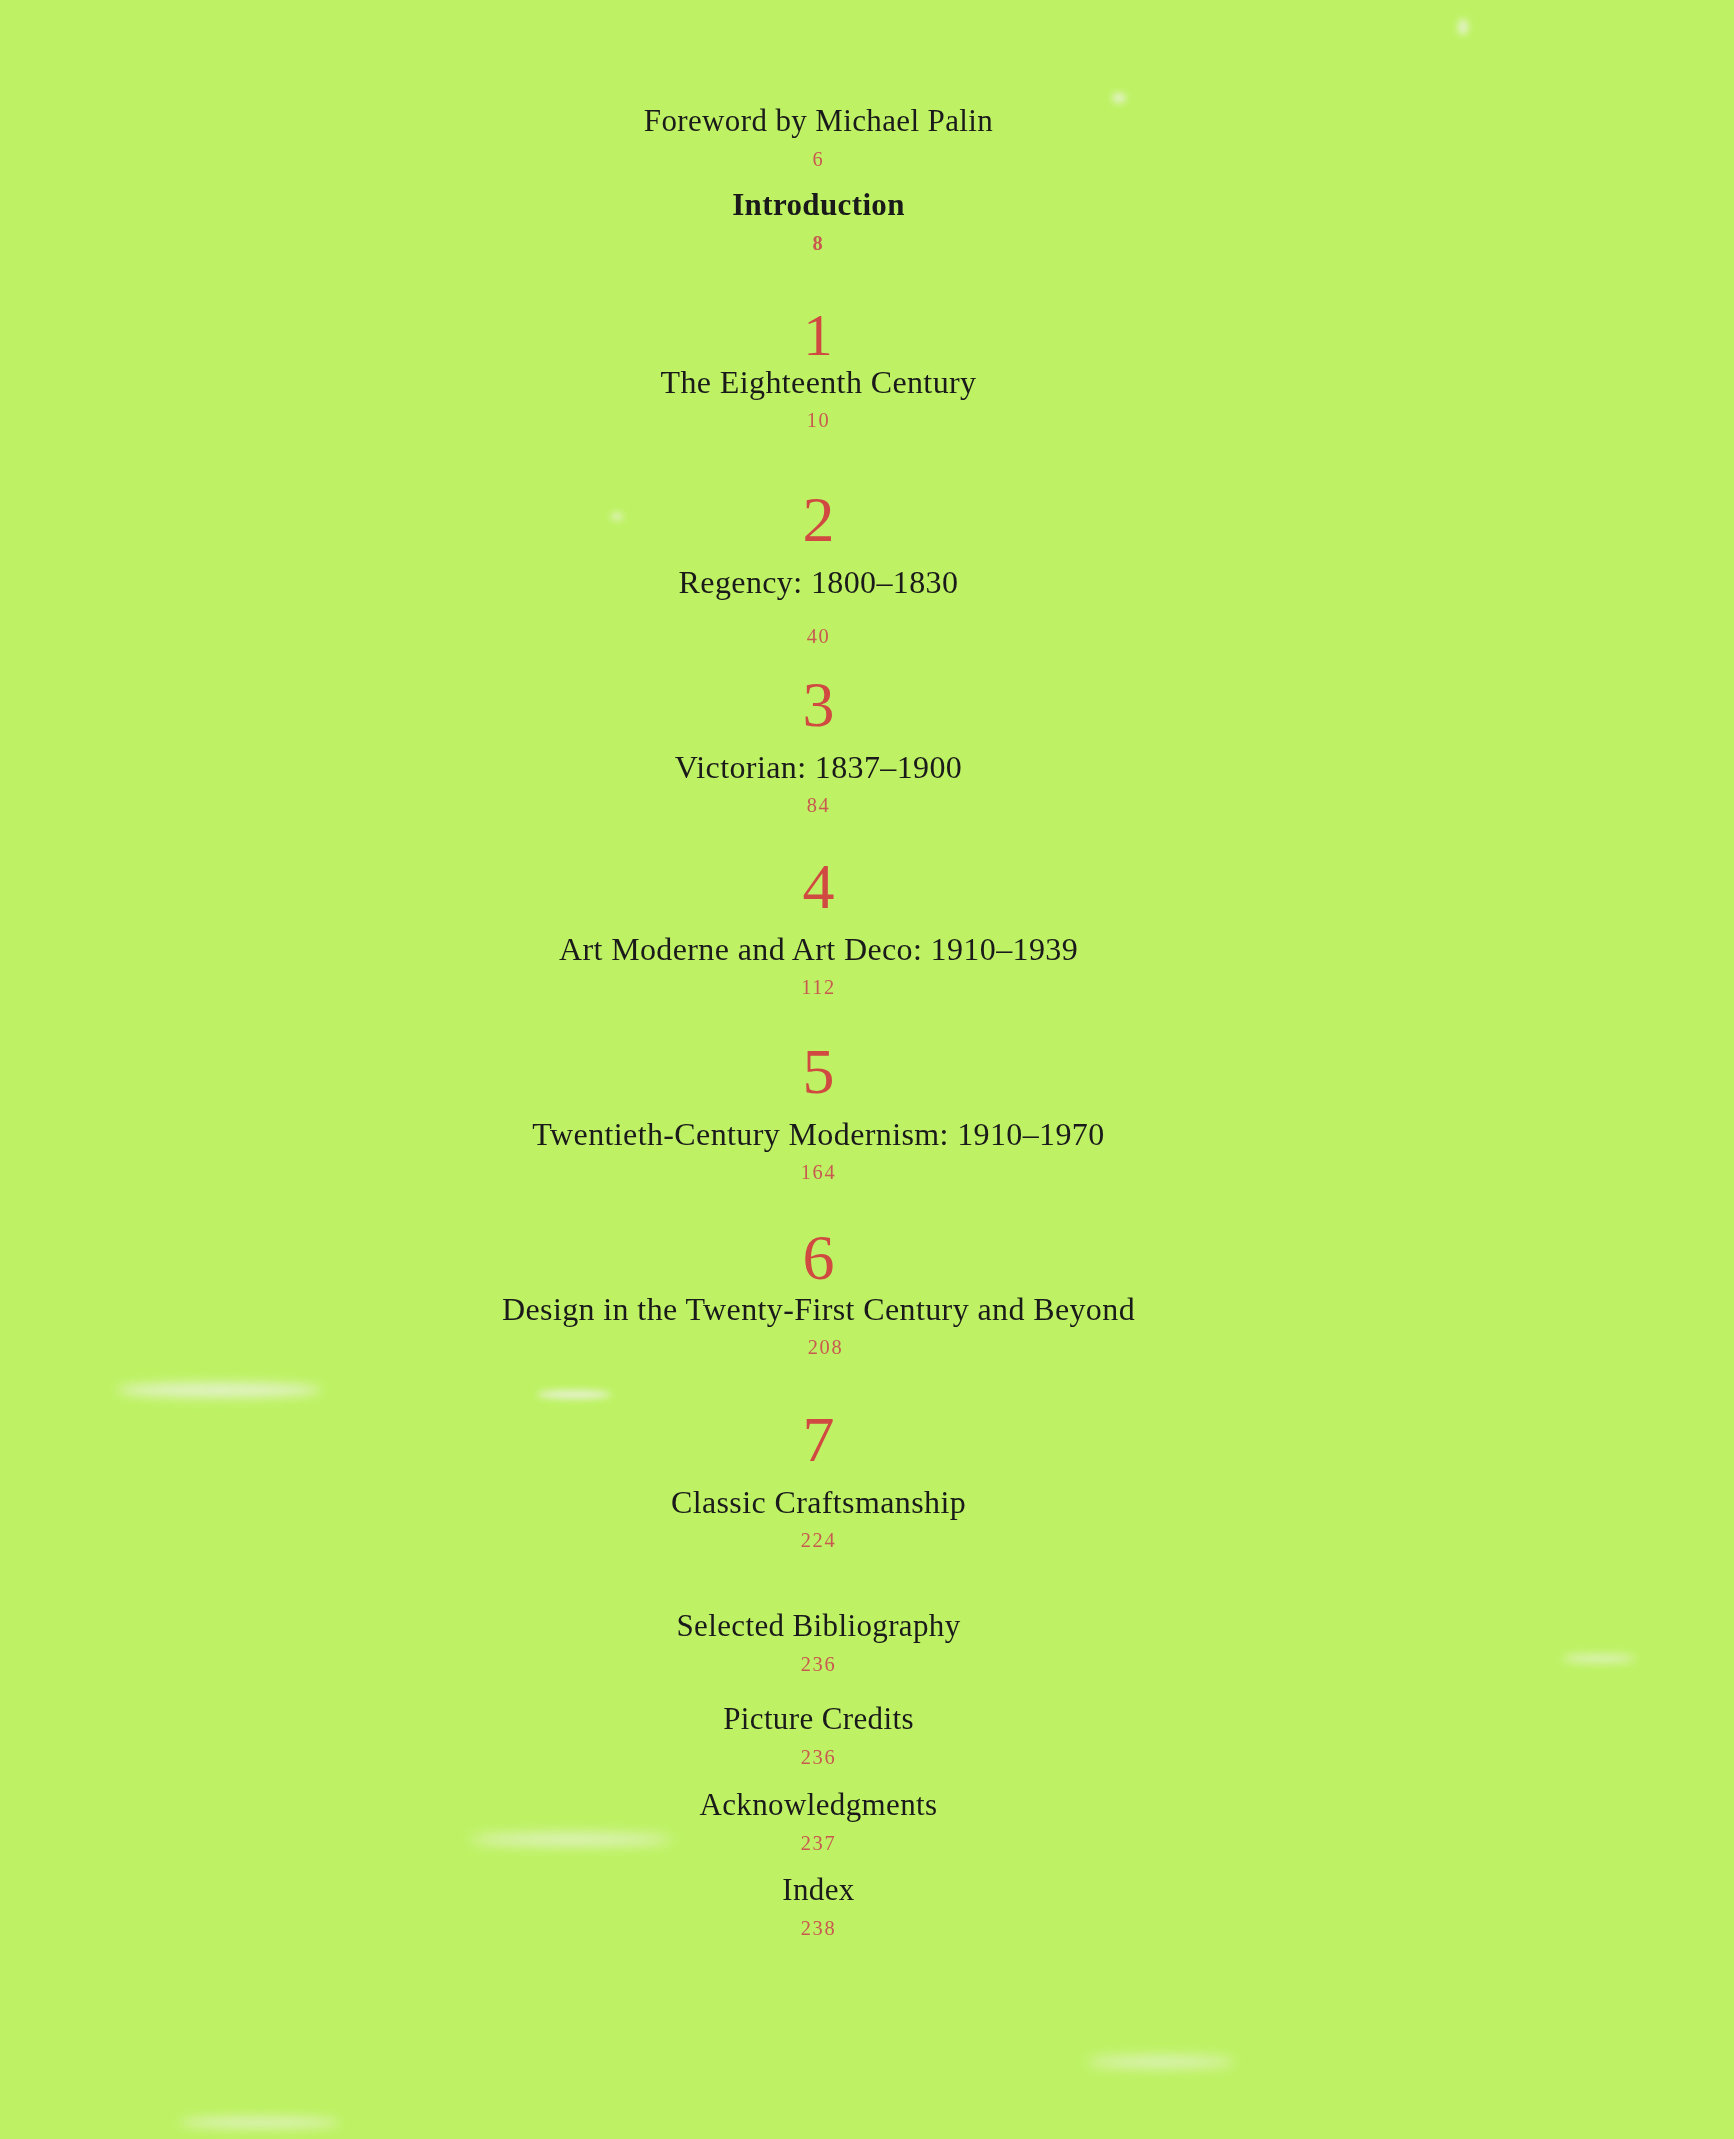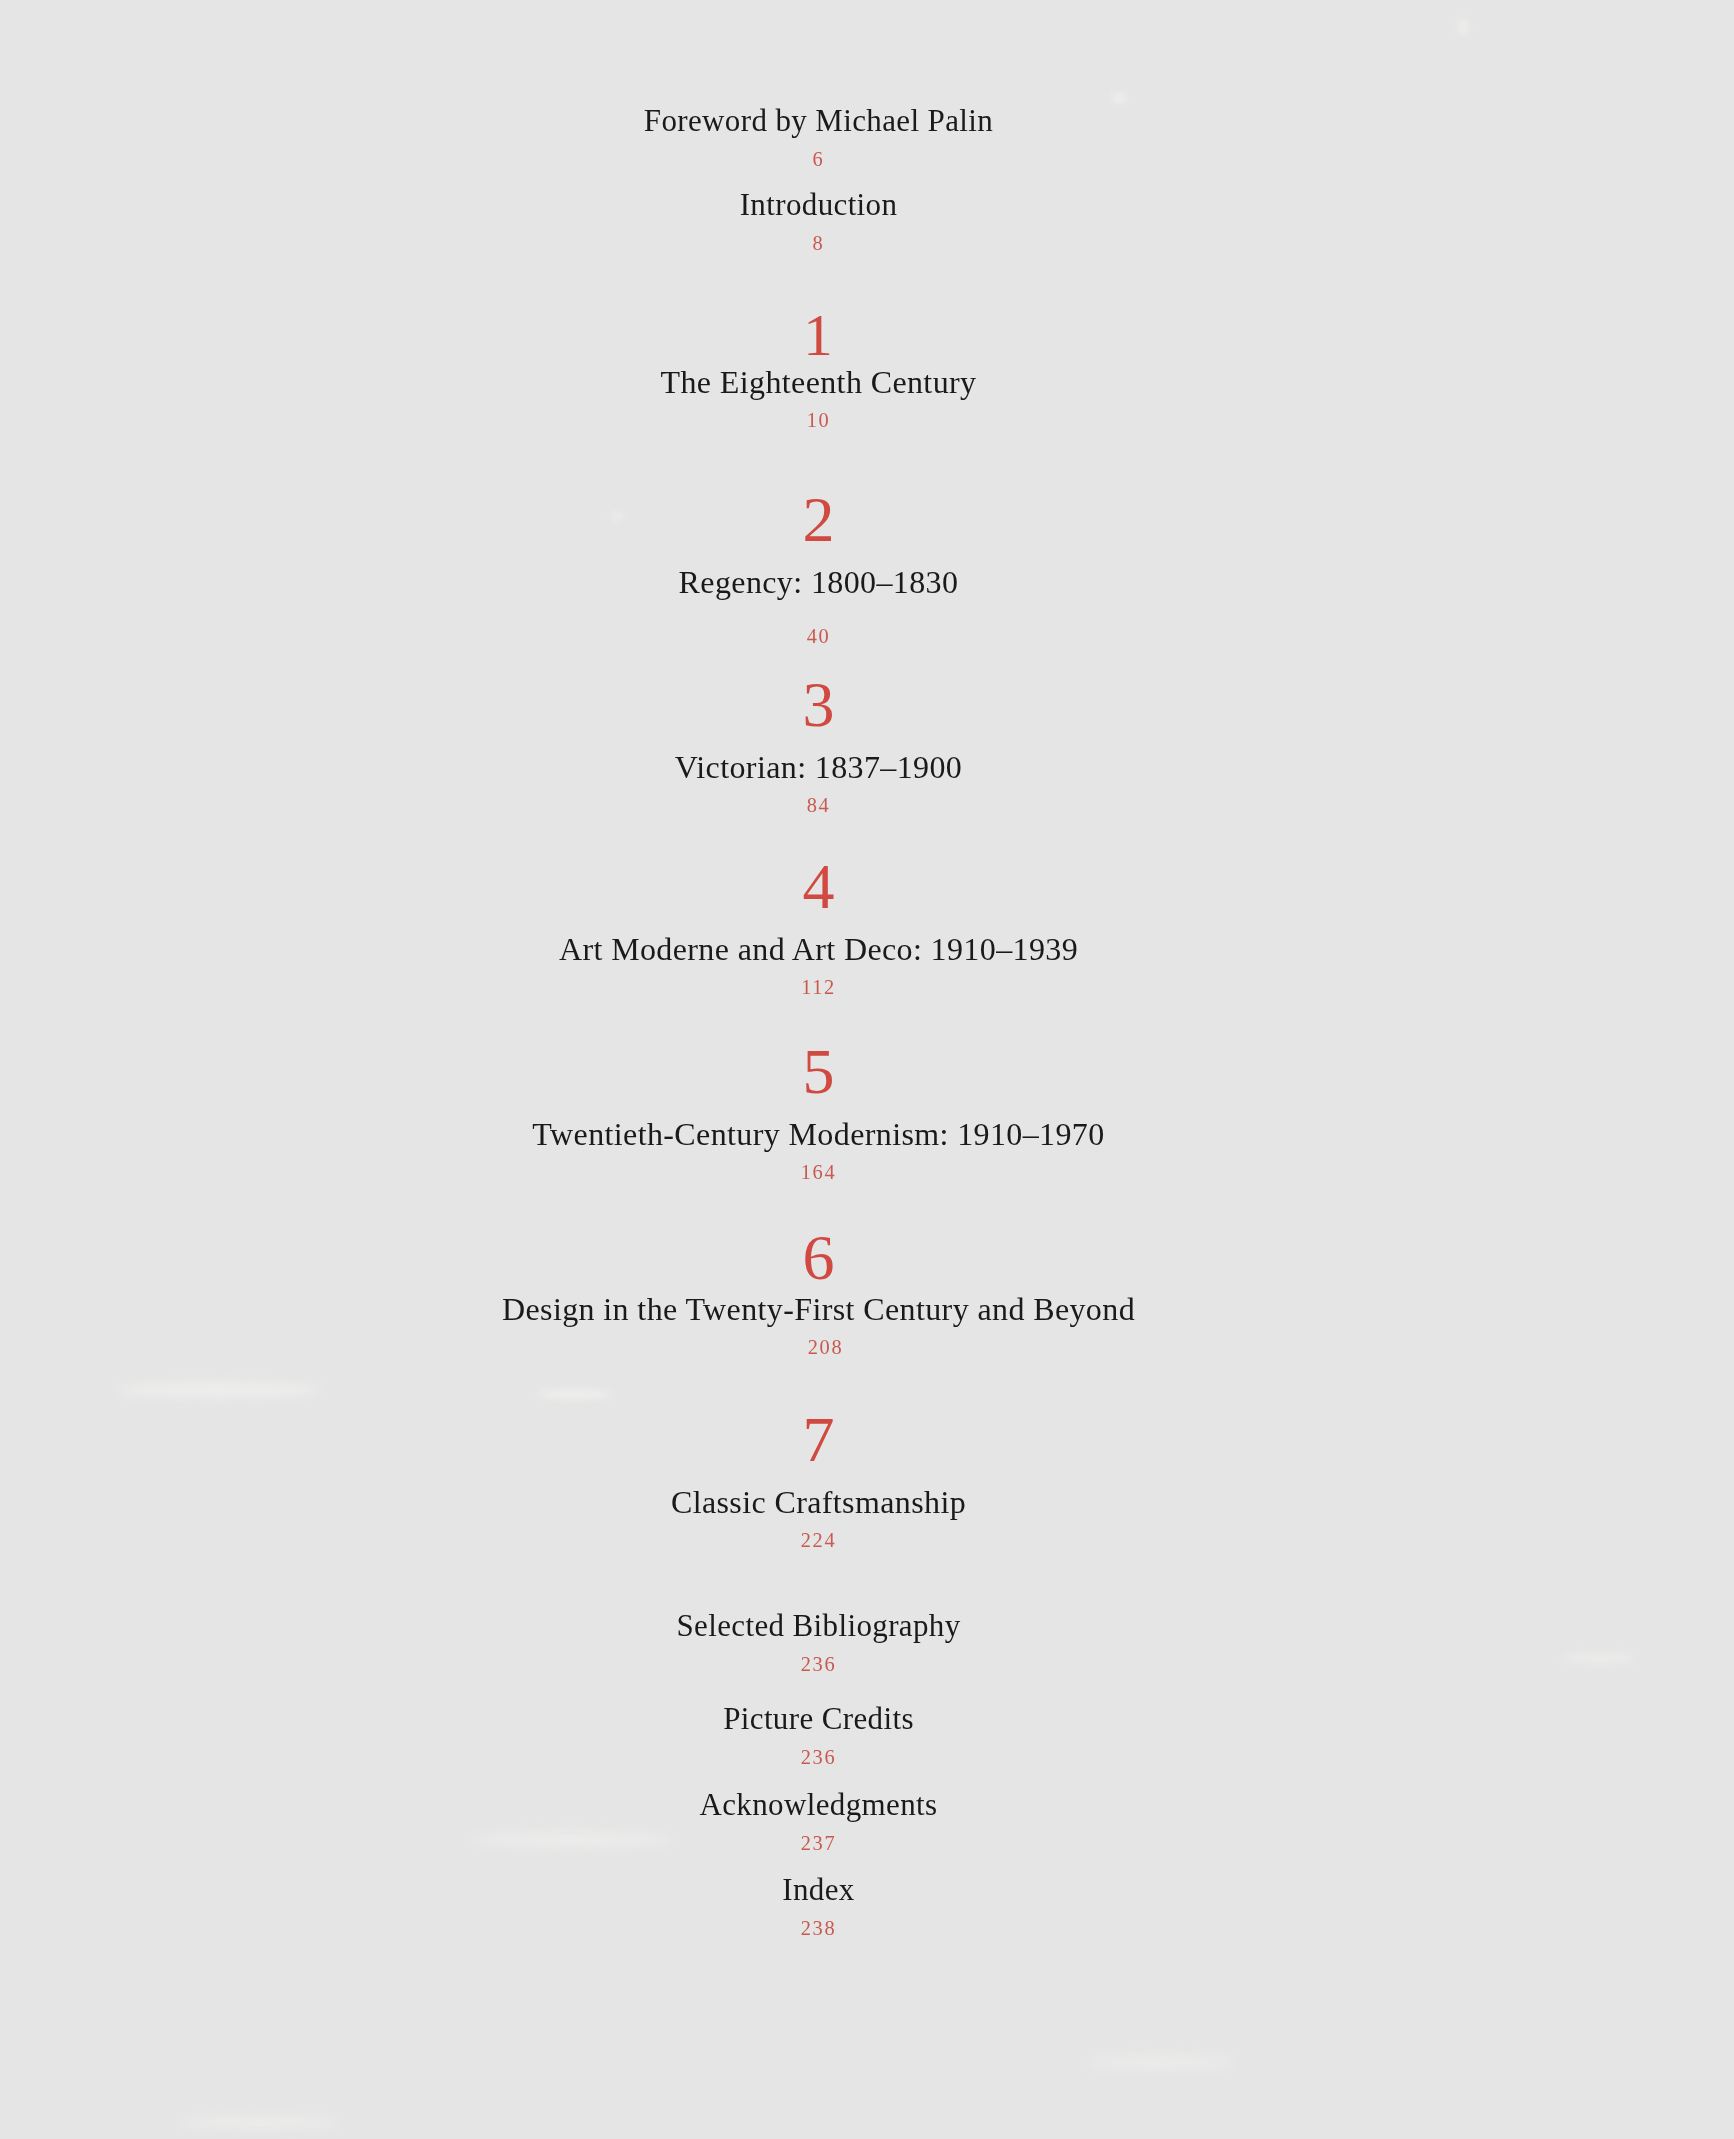--- a/index.html
+++ b/index.html
@@ -5,21 +5,21 @@
   html, body {
     margin: 0;
     padding: 0;
     background: #ffffff;
   }
 
   .page {
     position: relative;
     width: 1734px;
     height: 2140px;
-    background: #e5e5e5;
+    background: #bef264;
     overflow: hidden;
     font-family: "Liberation Serif", "DejaVu Serif", serif;
   }
 
   
   .artifact {
     position: absolute;
     background: #f2f2f0;
     border-radius: 50%;
     filter: blur(3.7px);
@@ -90,21 +90,21 @@
   <div class="artifact a8"></div>
   <div class="artifact a9"></div>
 
   <div class="toc">
 
     <div class="entry front" style="top:105px;">
       <div class="title">Foreword by Michael Palin</div>
       <div class="folio" style="margin-top:11px;">6</div>
     </div>
 
-    <div class="entry front" style="top:189px;">
+    <div class="entry front" style="top:189px;font-weight:bold;">
       <div class="title">Introduction</div>
       <div class="folio" style="margin-top:11px;">8</div>
     </div>
 
     <div class="entry" style="top:306px;">
       <div class="chapter-num glyph-one">1</div>
       <div class="title" style="margin-top:1px;">The Eighteenth Century</div>
       <div class="folio" style="margin-top:10px;">10</div>
     </div>
 

